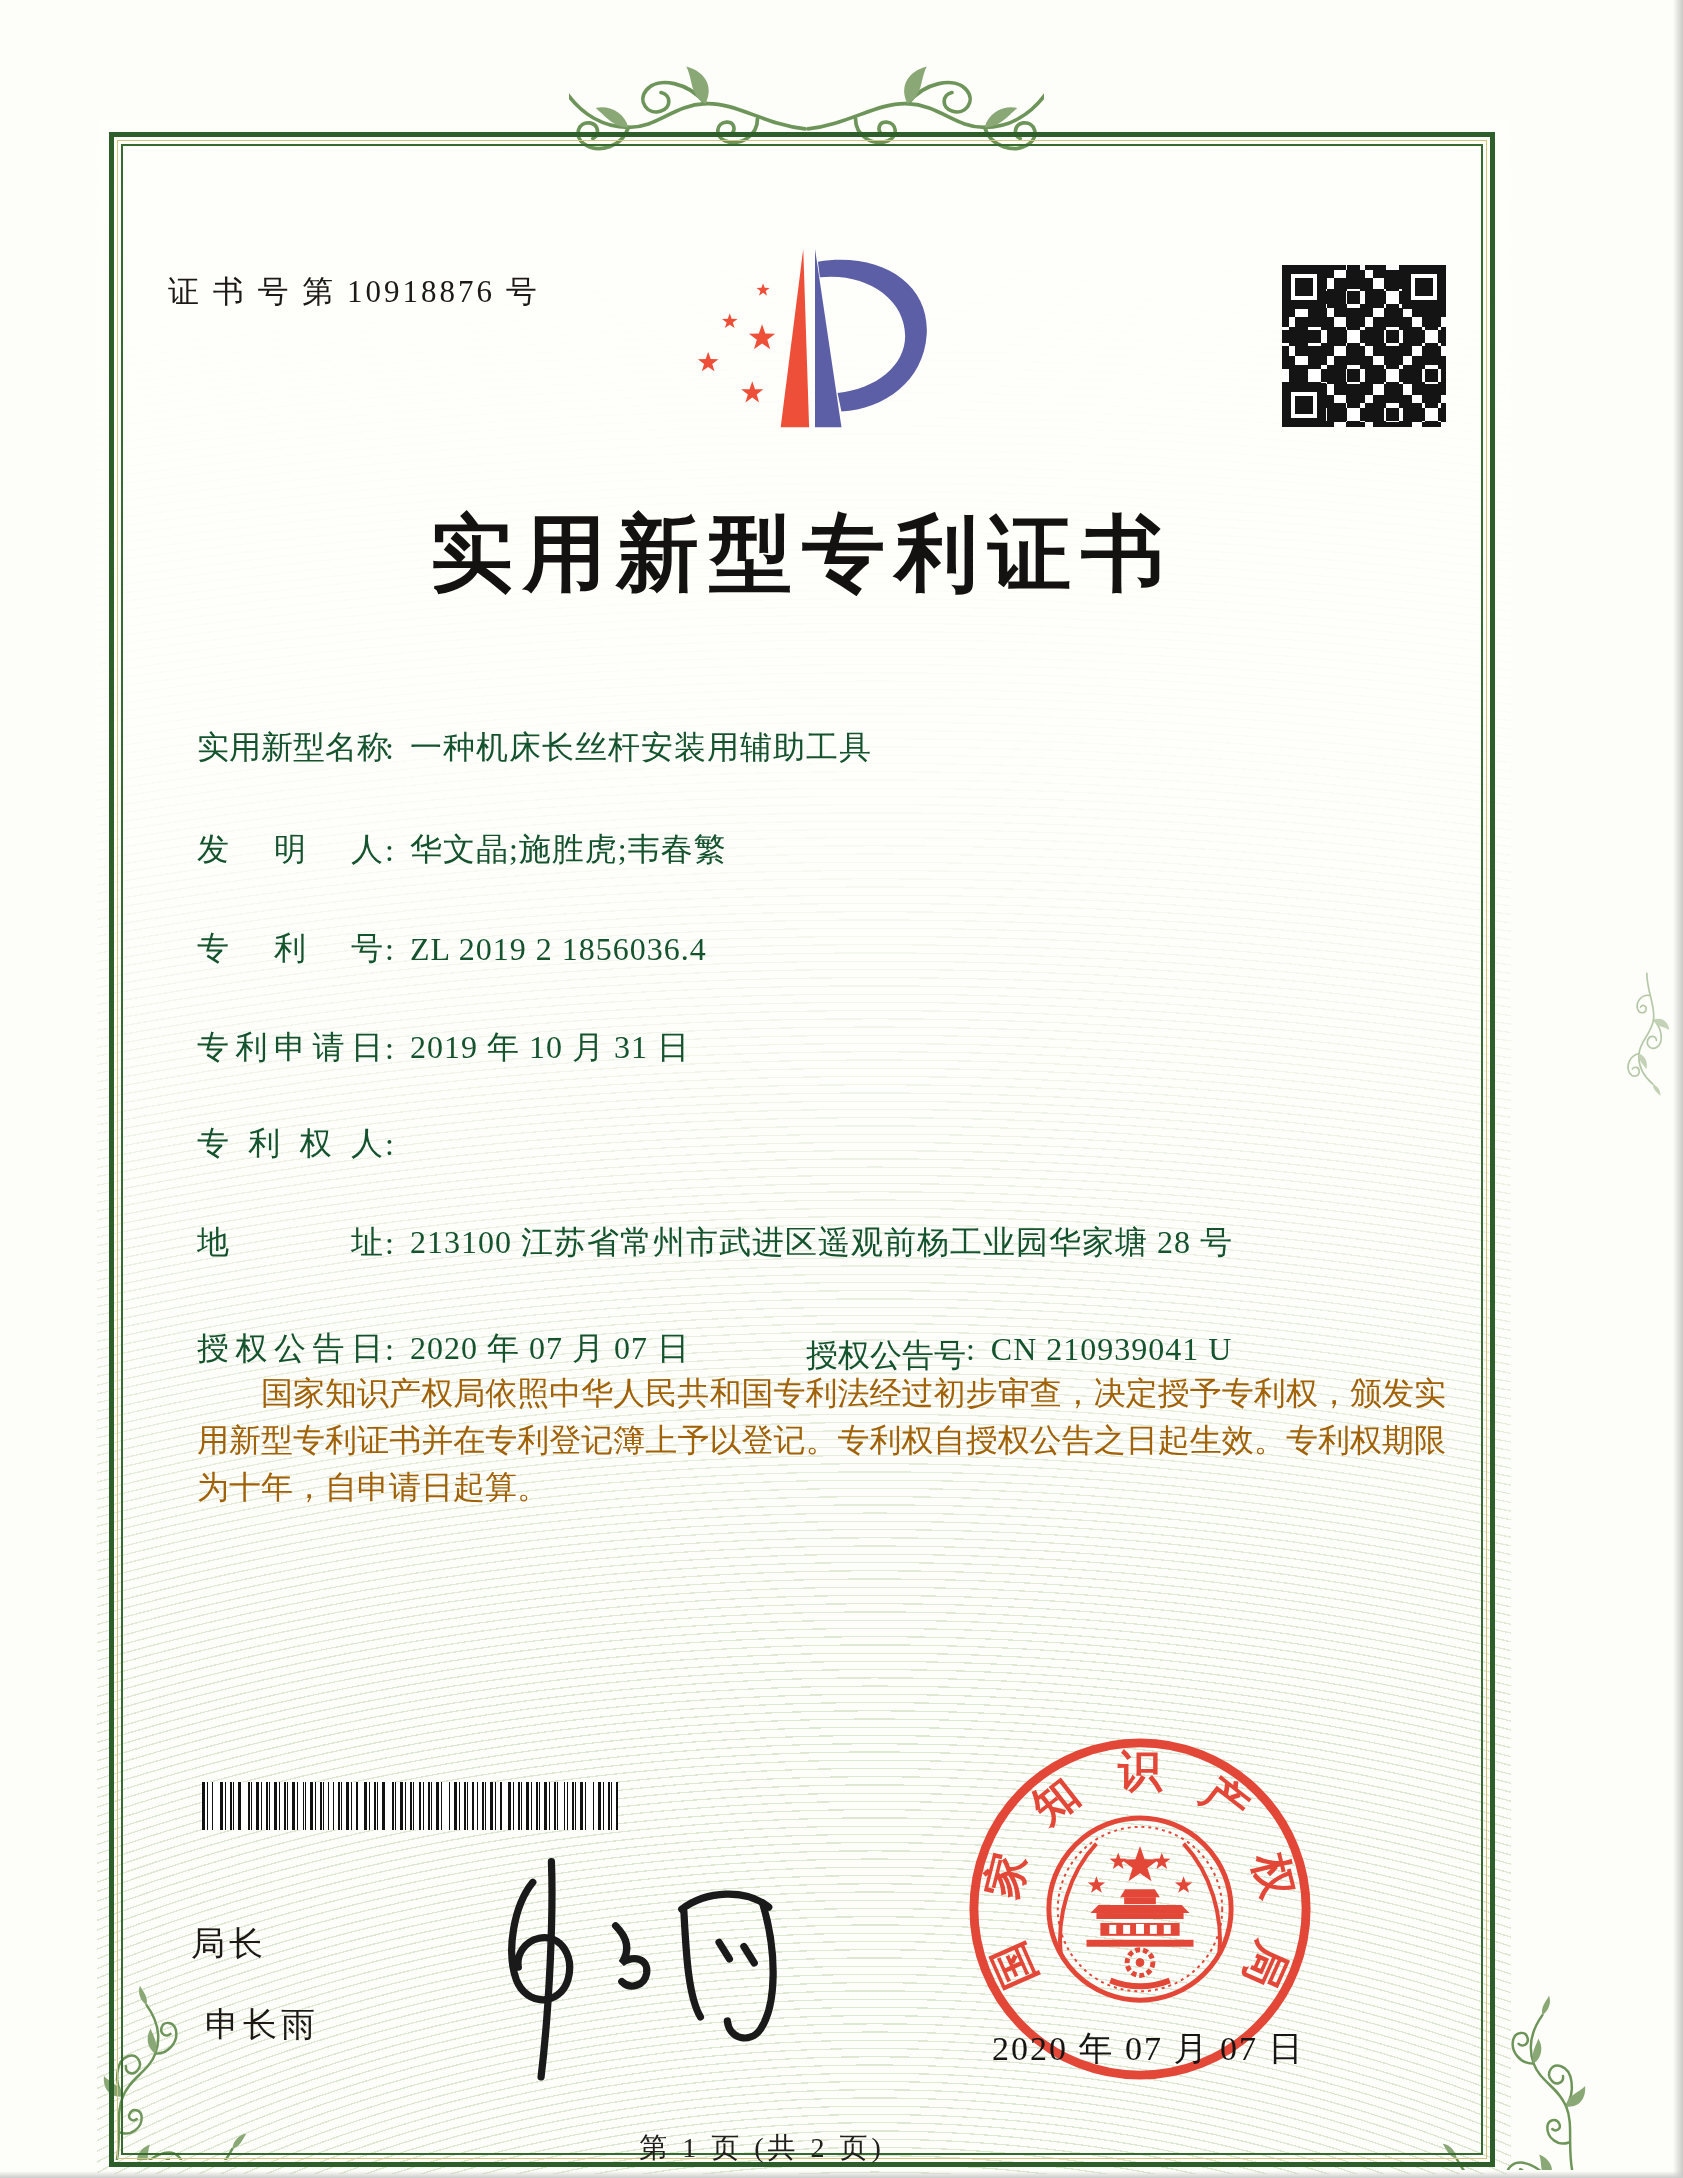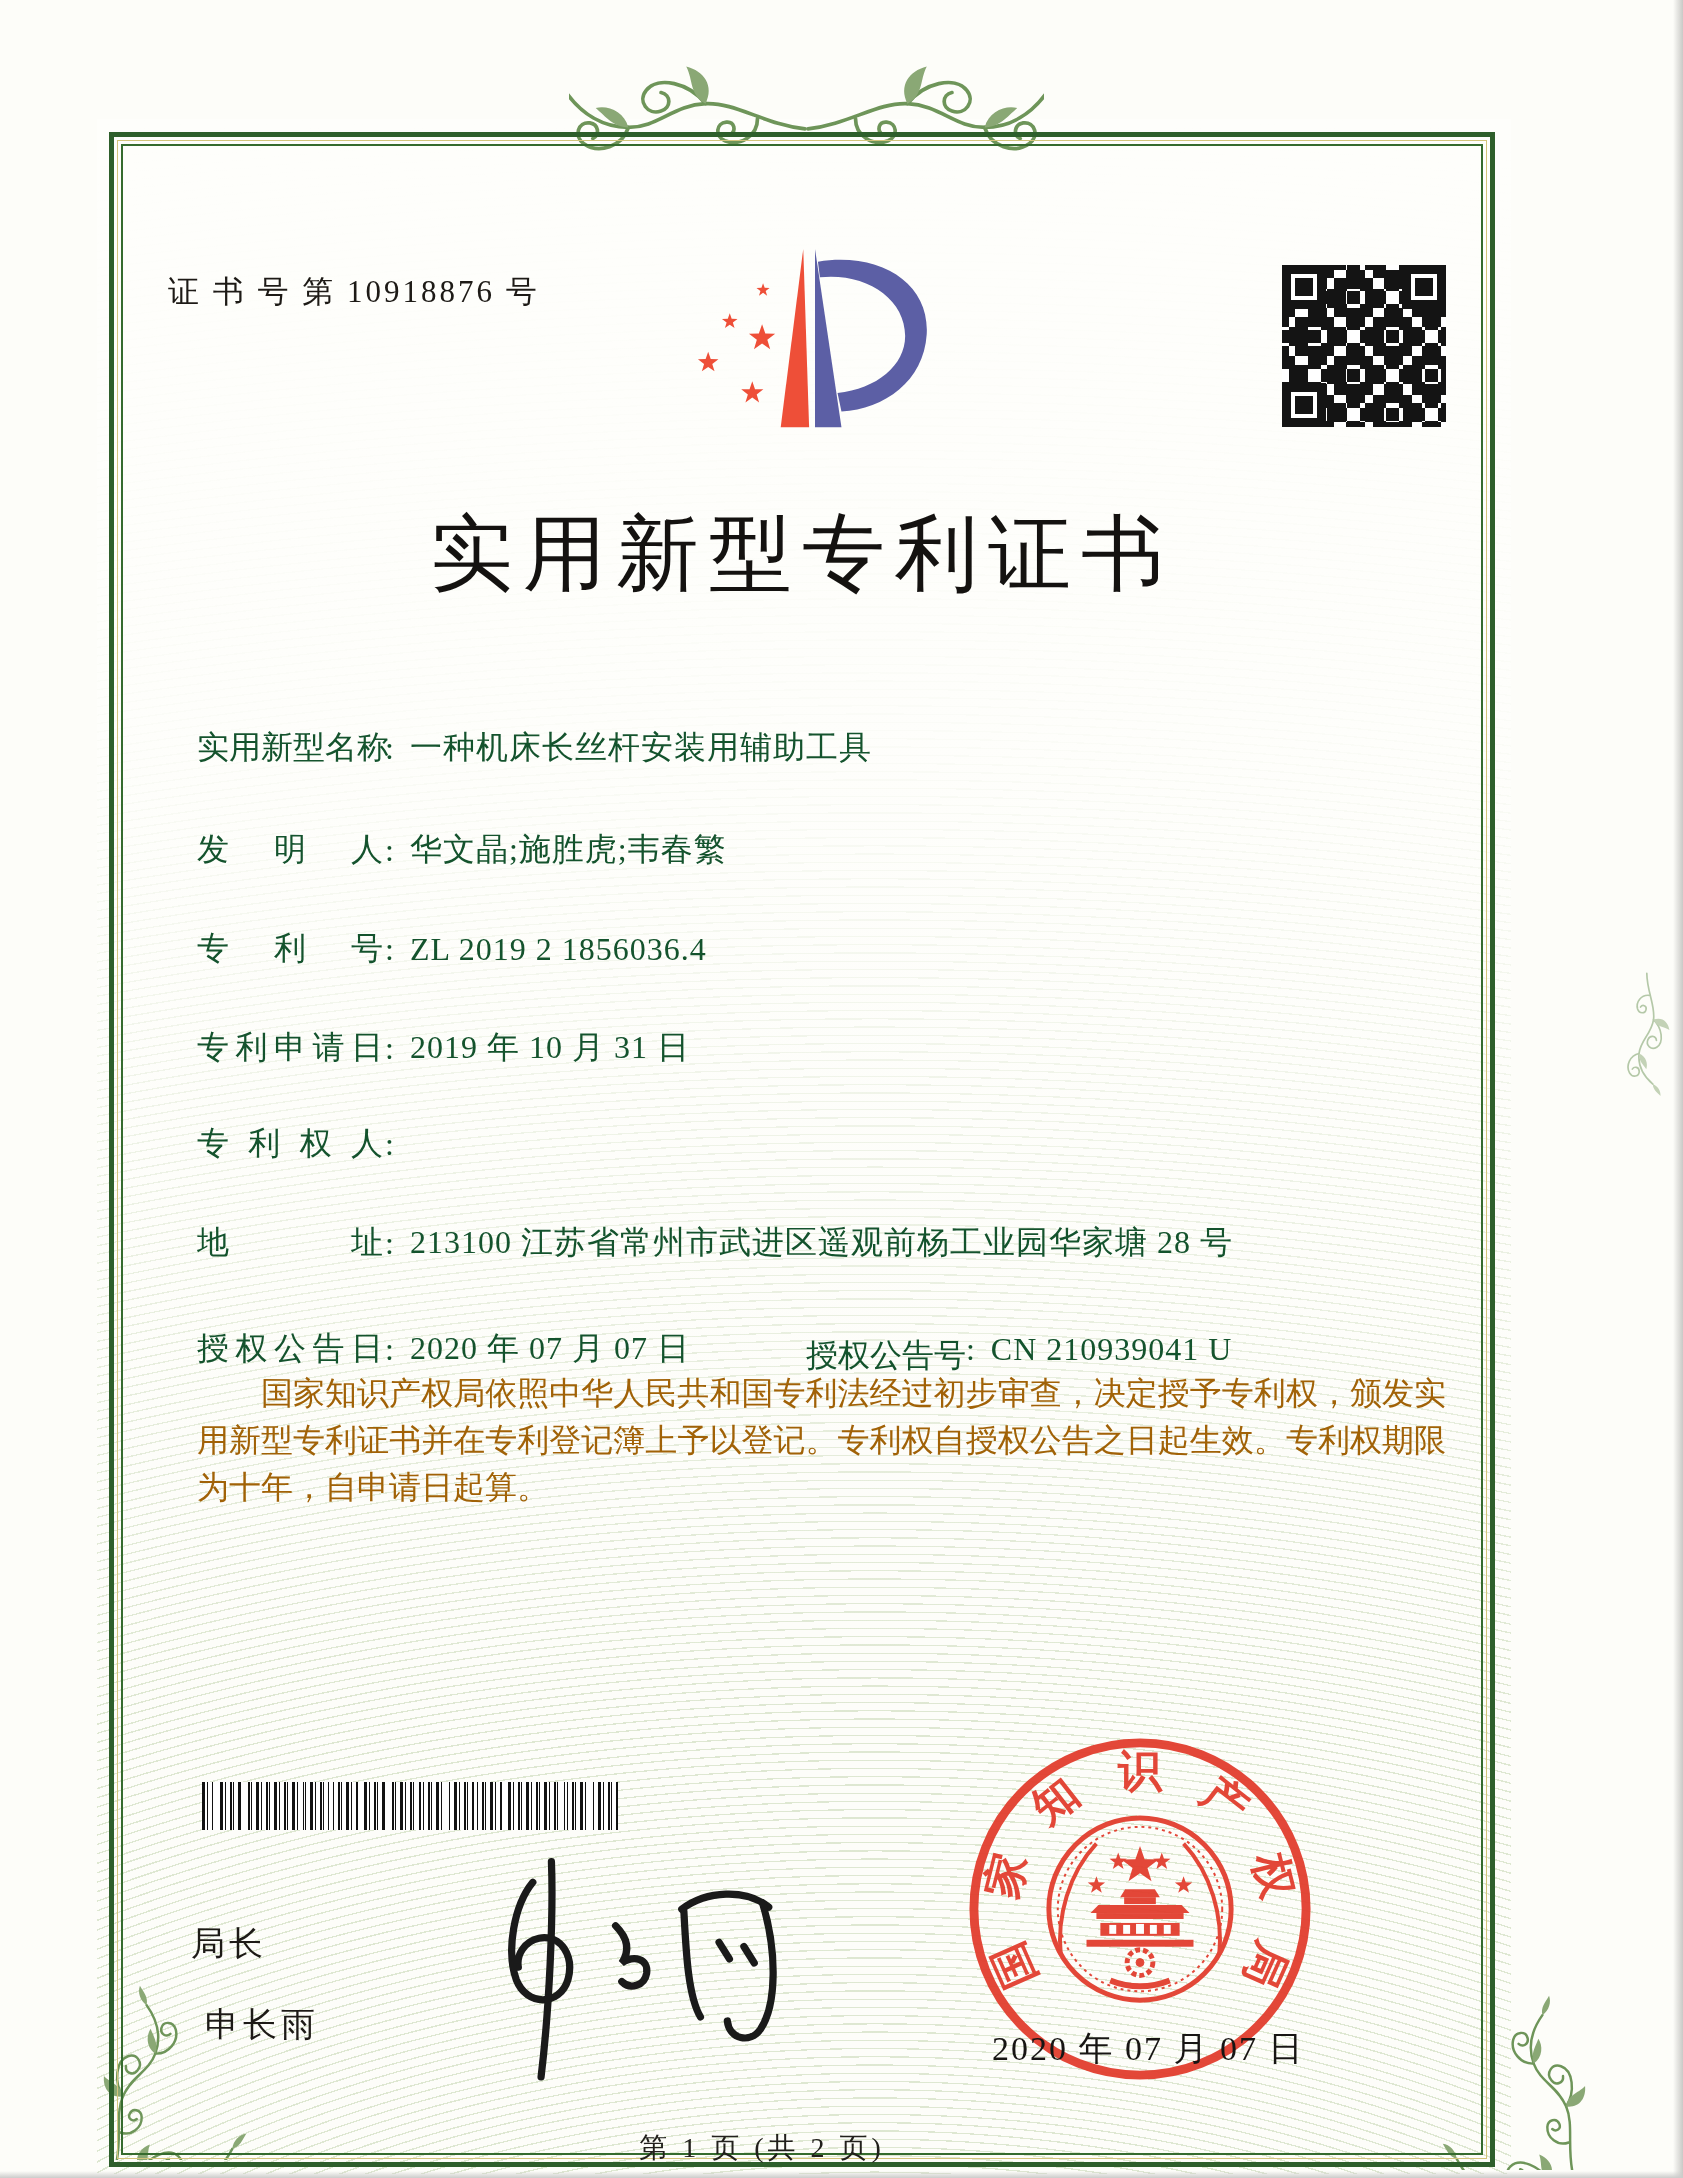--- a/index.html
+++ b/index.html
@@ -38,21 +38,21 @@
   .cert-no{position:absolute;left:168px;top:271px;font-size:31px;letter-spacing:3px;z-index:3;}
   .logo{position:absolute;left:691px;top:244px;width:248px;height:196px;z-index:3;}
   .qr{position:absolute;left:1282px;top:265px;width:164px;height:162px;z-index:3;background:
       repeating-conic-gradient(#141414 0 25%, rgba(255,255,255,0) 0 50%) 0px 0px/26px 26px,
       repeating-conic-gradient(#141414 0 25%, #ffffff 0 50%) 7px 5px/38px 38px;}
   .qr-finder{position:absolute;width:44px;height:44px;border:9px solid #141414;
       background:#fff;box-sizing:border-box;}
   .qr-finder::after{content:"";position:absolute;inset:4px;background:#141414;}
   .qr-f-tl{left:0;top:0;} .qr-f-tr{right:0;top:0;} .qr-f-bl{left:0;bottom:0;}
   .title{position:absolute;left:109px;top:499px;width:1386px;text-align:center;
-    font-size:83px;font-weight:normal;letter-spacing:10px;color:#141210;z-index:3;}
+    font-size:83px;font-weight:bold;letter-spacing:10px;color:#141210;z-index:3;}
   
   .row{position:absolute;left:197px;display:flex;align-items:center;
     font-size:32px;white-space:nowrap;z-index:3;color:#14532d;}
   .lbl{display:inline-block;width:186px;text-align:justify;text-align-last:justify;}
   .lbl2{display:inline-block;width:158px;text-align:justify;text-align-last:justify;margin-top:14px;}
   .colon{display:inline-block;margin:0 16px 0 2px;}
   .val{letter-spacing:1px;}
   .val-wide{display:inline-block;min-width:396px;}
   .r1{top:726px;} .r2{top:828px;} .r3{top:927px;} .r4{top:1026px;}
   .r5{top:1122px;} .r6{top:1221px;} .r7{top:1320px;}

